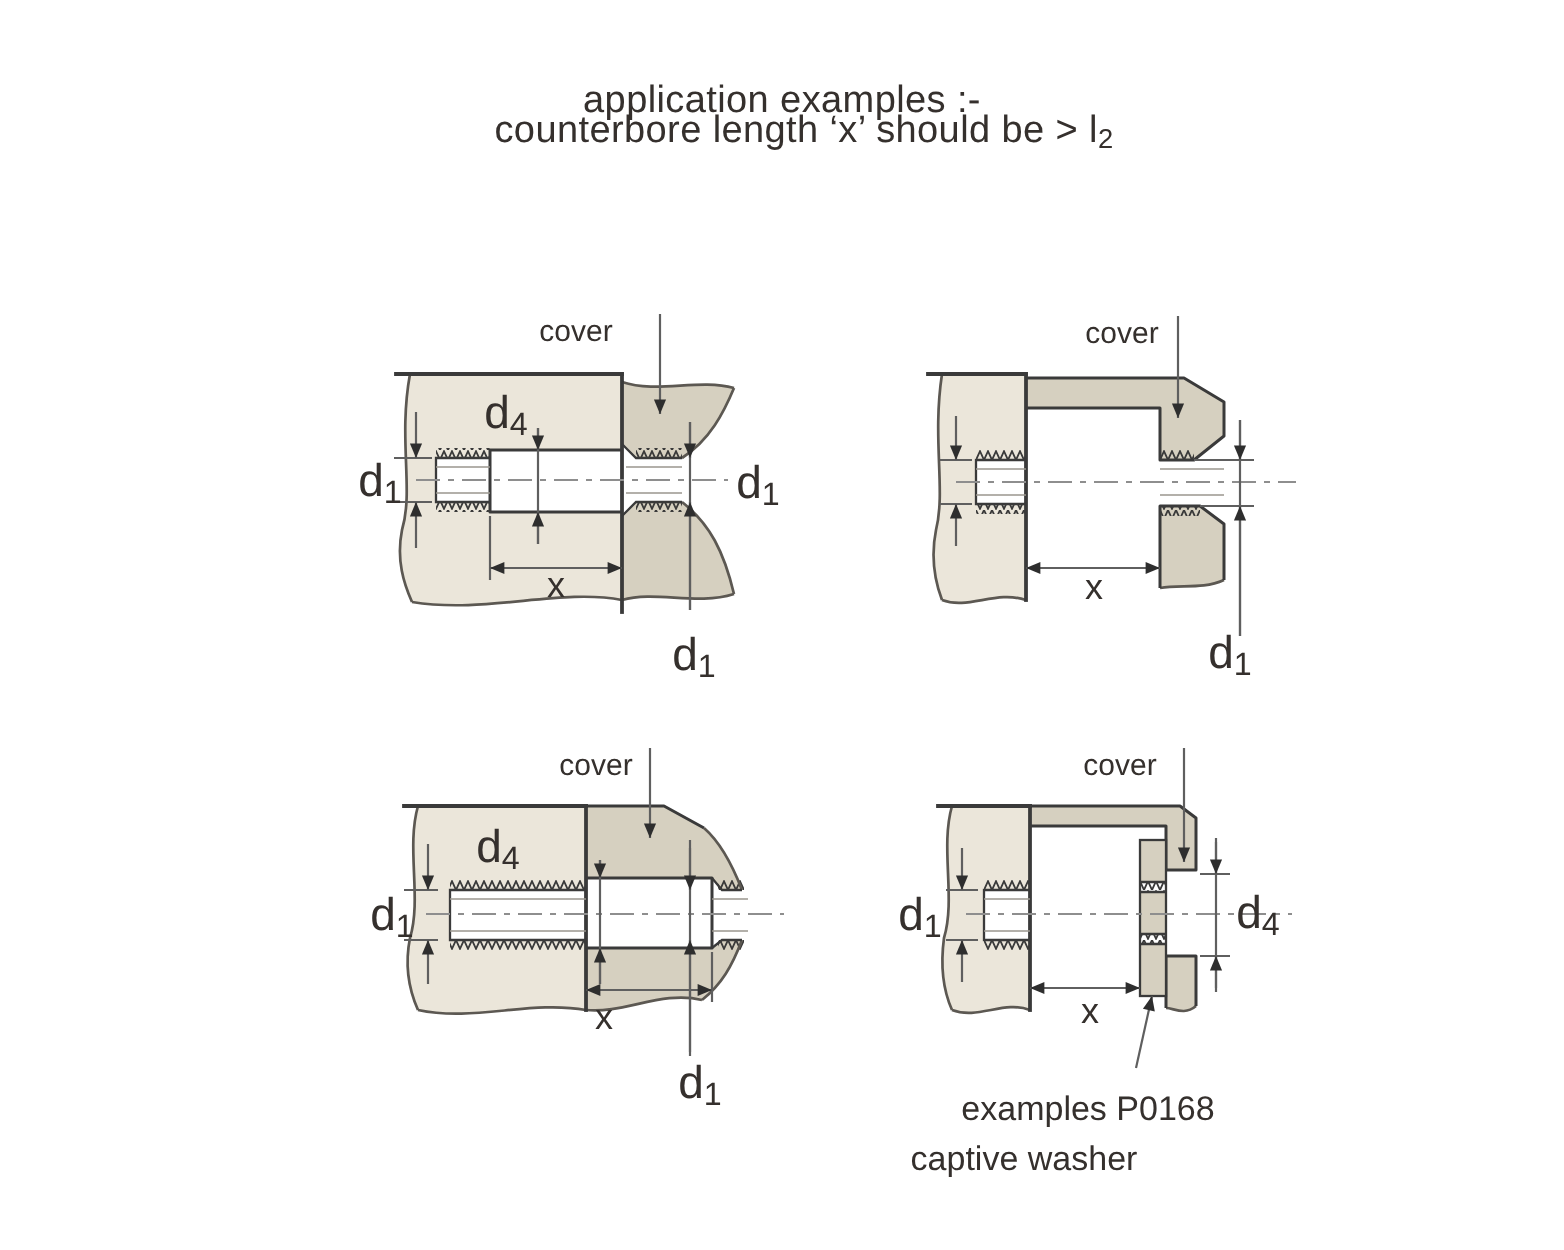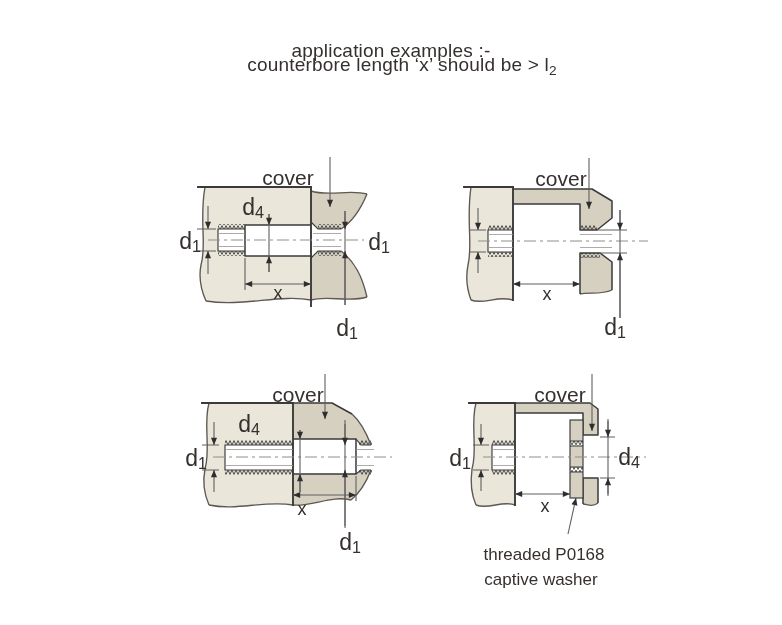--- a/index.html
+++ b/index.html
@@ -5,21 +5,21 @@
   :root{
     --background:#ffffff; --body-fill:#ebe6da; --cover-fill:#d6d0c0;
     --outline:#3a3a3a; --dim-line:#5f5f5f; --centerline:#8e8e8e; --text:#35302d;
   }
   html,body{margin:0;padding:0;background:var(--background);}
   #stage{position:relative;width:689px;height:625px;background:var(--background);
     font-family:"Liberation Sans","DejaVu Sans",sans-serif;color:var(--text);overflow:hidden;}
   #art{position:absolute;left:0;top:0;}
   .lbl{position:absolute;transform:translate(-50%,-50%);white-space:nowrap;color:var(--text);}
   .title-line{font-size:19px;letter-spacing:.2px;}
-  .cover-lbl{font-size:21px;margin-top:12px;}
+  .cover-lbl{font-size:15px;}
   .dim-lbl{font-size:23px;}
   .dim-lbl sub{font-size:0.70em;vertical-align:-0.22em;line-height:1;}
   .x-lbl{font-size:18px;}
   .callout-lbl{font-size:17px;}
   .t2sub{font-size:0.72em;vertical-align:-0.25em;}
   
   .f-body{fill:var(--body-fill);}
   .f-cover{fill:var(--cover-fill);}
   .f-white{fill:#ffffff;}
   .s-thick{stroke:var(--outline);stroke-width:1.9;fill:none;stroke-linecap:square;stroke-linejoin:round;}
@@ -210,16 +210,16 @@
 <div class="lbl cover-lbl" style="left:298px;top:383px">cover</div>
 <div class="lbl dim-lbl" style="left:249px;top:424px"><span>d</span><sub>4</sub></div>
 <div class="lbl dim-lbl" style="left:196px;top:458px"><span>d</span><sub>1</sub></div>
 <div class="lbl x-lbl" style="left:302px;top:509px">x</div>
 <div class="lbl dim-lbl" style="left:350px;top:542px"><span>d</span><sub>1</sub></div>
 
 <div class="lbl cover-lbl" style="left:560px;top:383px">cover</div>
 <div class="lbl dim-lbl" style="left:460px;top:458px"><span>d</span><sub>1</sub></div>
 <div class="lbl dim-lbl" style="left:629px;top:457px"><span>d</span><sub>4</sub></div>
 <div class="lbl x-lbl" style="left:545px;top:506px">x</div>
-<div class="lbl callout-lbl" style="left:544px;top:555px">threaded P0168</div>
-<div class="lbl callout-lbl" style="left:541px;top:580px">captive washer</div>
+<div class="lbl callout-lbl" style="left:544px;top:555px">examples P0168</div>
+<div class="lbl callout-lbl" style="left:512px;top:580px">captive washer</div>
 
 </div>
 
 </body></html>

